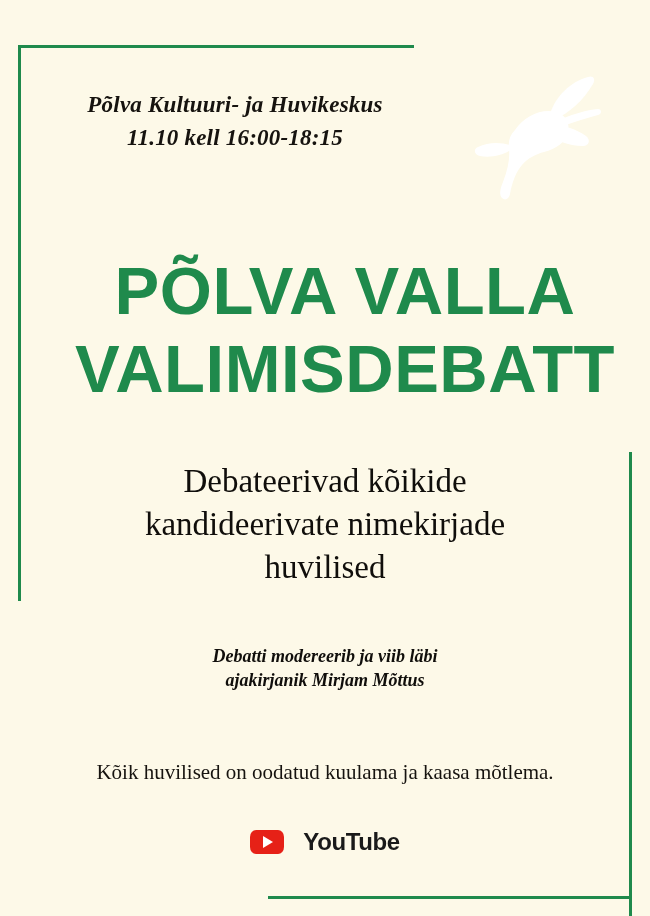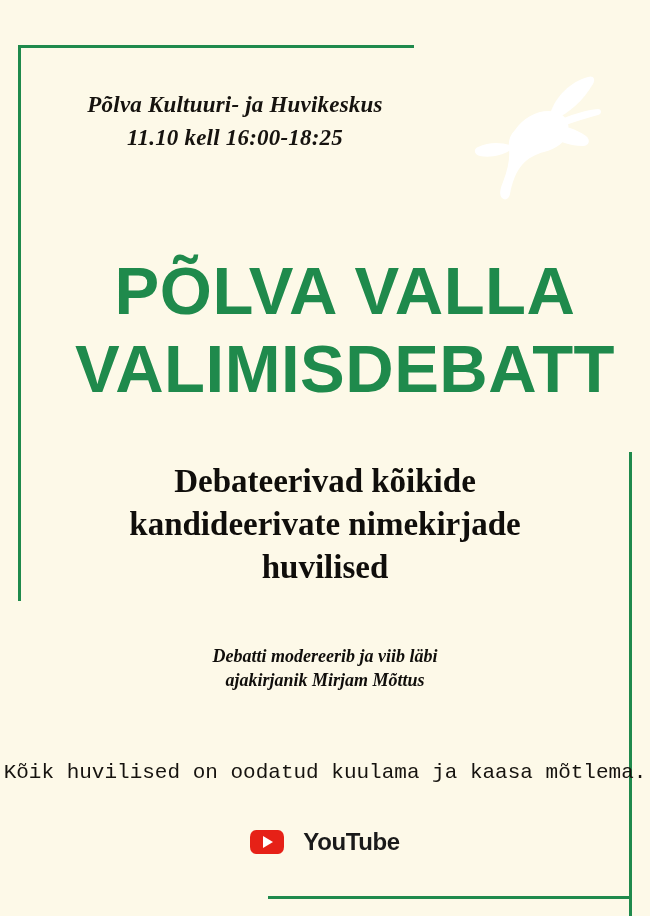--- a/index.html
+++ b/index.html
@@ -99,21 +99,21 @@
   }
 
   
   .subhead {
     position: absolute;
     left: 0;
     top: 460px;
     width: 650px;
     text-align: center;
     font-family: "Liberation Serif", serif;
-    font-weight: bold;
+    font-weight: normal;
     font-size: 33px;
     line-height: 1.3;
     color: #100e0b;
   }
   .subhead div {
     white-space: nowrap;
   }
 
   
   .moderator {
@@ -133,21 +133,21 @@
     white-space: nowrap;
   }
 
   
   .note {
     position: absolute;
     left: 0;
     top: 758px;
     width: 650px;
     text-align: center;
-    font-family: Liberation Mono, monospace;
+    font-family: Liberation Serif, serif;
     font-size: 21px;
     line-height: 1.42;
     color: #16130f;
   }
   .note div {
     white-space: nowrap;
   }
 
   
   .yt-wrap {
@@ -213,21 +213,21 @@
                  C60 79 61 76 58 75 Z"></path>
 
         <path d="M112 48 C122 44 134 40 146 39 C150 39 150 44 146 45 C134 48 123 52 114 55
                  C111 56 109 50 112 48 Z"></path>
       </g>
     </svg>
   </div>
 
   <div class="venue-block">
     <div>Põlva Kultuuri- ja Huvikeskus</div>
-    <div>11.10 kell 16:00-18:25</div>
+    <div>11.10 kell 16:00-18:15</div>
   </div>
 
   <div class="headline">
     <div>PÕLVA VALLA</div>
     <div>VALIMISDEBATT</div>
   </div>
 
   <div class="subhead">
     <div>Debateerivad kõikide</div>
     <div>kandideerivate nimekirjade</div>

